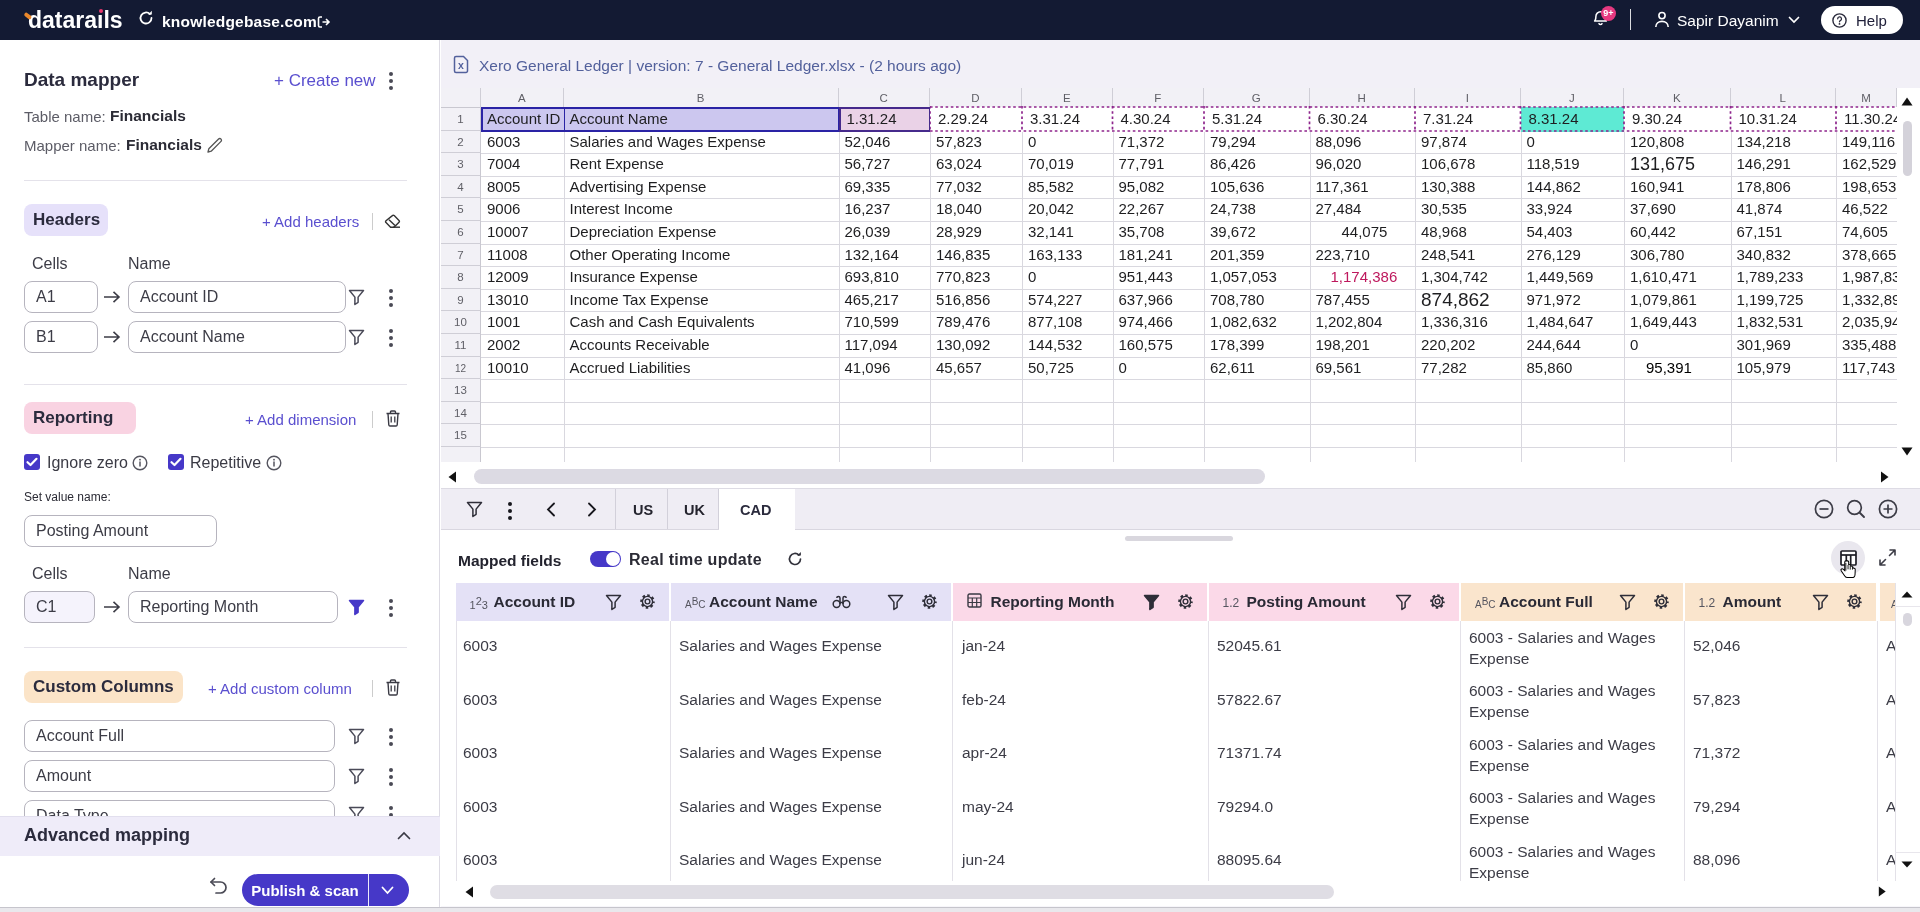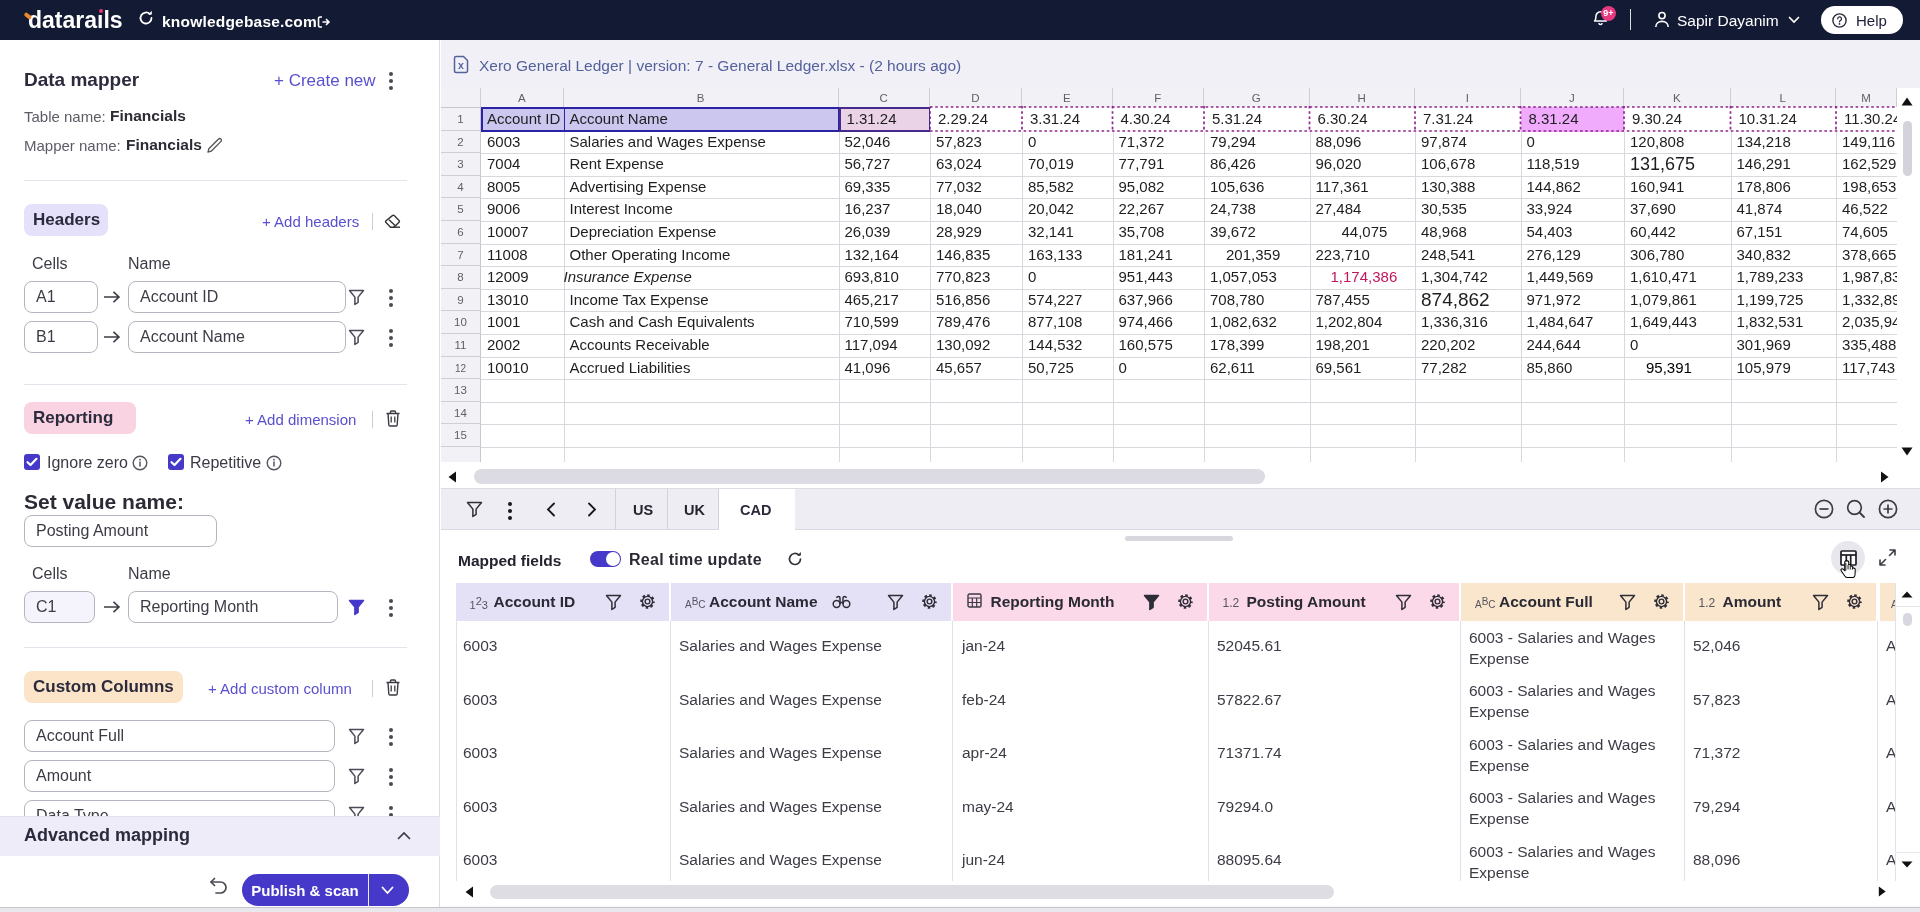--- a/index.html
+++ b/index.html
@@ -127,21 +127,21 @@
 <div class="abs" style="left:168px;top:454px;width:16px;height:16px;background:#4638c8;border-radius:3px;"></div>
 <svg class="abs" style="left:168px;top:454px;" width="16" height="16" viewBox="0 0 16 16">
     <path d="M3.5 8.2 6.5 11 12.5 4.8" fill="none" stroke="#fff" stroke-width="2.2" stroke-linecap="round" stroke-linejoin="round"></path>
   </svg>
 <div class="abs" style="left:190px;top:454px;font-size:16px;color:#3a3a44;">Repetitive</div>
 <svg class="abs" style="left:266px;top:455px;" width="16" height="16" viewBox="0 0 16 16">
     <circle cx="8" cy="8" r="6.8" fill="none" stroke="#55555f" stroke-width="1.4"></circle>
     <path d="M8 7v4" stroke="#55555f" stroke-width="1.5" stroke-linecap="round"></path>
     <circle cx="8" cy="4.7" r="0.9" fill="#55555f"></circle>
   </svg>
-<div class="abs" style="left:24px;top:490px;font-size:21px;font-weight:bold;color:#2b2b35;">Set value name:</div>
+<div class="abs" style="left:24px;top:490px;font-size:12px;font-weight:normal;color:#2b2b35;">Set value name:</div>
 <div class="abs" style="left:24px;top:515px;width:193px;height:32px;background:#fff;border:1px solid #b6b4be;border-radius:8px;font-size:16px;color:#3c3c46;line-height:30px;padding-left:11px;">Posting Amount</div>
 <div class="abs" style="left:32px;top:565px;font-size:16px;color:#3c3c46;">Cells</div>
 <div class="abs" style="left:128px;top:565px;font-size:16px;color:#3c3c46;">Name</div>
 <div class="abs" style="left:24px;top:591px;width:71px;height:32px;background:#f5f3fc;border:1px solid #b6b4be;border-radius:8px;font-size:16px;color:#3c3c46;line-height:30px;padding-left:11px;">C1</div>
 <svg class="abs" style="left:103px;top:600px;" width="18" height="14" viewBox="0 0 18 14">
     <path d="M1 7h14.5M10.5 1.8 16 7l-5.5 5.2" fill="none" stroke="#3c3c46" stroke-width="1.6"></path>
   </svg>
 <div class="abs" style="left:128px;top:591px;width:210px;height:32px;background:#fff;border:1px solid #b6b4be;border-radius:8px;font-size:16px;color:#3c3c46;line-height:30px;padding-left:11px;">Reporting Month</div>
 <svg class="abs" style="left:348px;top:599px;" width="17" height="17" viewBox="0 0 17 17">
     <path d="M1.5 1.5h14l-5.4 6.6v5.2l-3.2 2.2V8.1z" fill="#4638c8" stroke="#4638c8" stroke-width="1.5" stroke-linejoin="round"></path>
@@ -332,29 +332,29 @@
     <div class="abs" style="left:1079.5px;top:133.0px;width:103.5px;height:22.6px;font-size:15px;color:#1e1e20;line-height:22.6px;padding-left:6px;white-space:nowrap;overflow:hidden;">54,403</div>
     <div class="abs" style="left:1183.0px;top:133.0px;width:106.5px;height:22.6px;font-size:15px;color:#1e1e20;line-height:22.6px;padding-left:6px;white-space:nowrap;overflow:hidden;">60,442</div>
     <div class="abs" style="left:1289.5px;top:133.0px;width:105.5px;height:22.6px;font-size:15px;color:#1e1e20;line-height:22.6px;padding-left:6px;white-space:nowrap;overflow:hidden;">67,151</div>
     <div class="abs" style="left:1395.0px;top:133.0px;width:61.0px;height:22.6px;font-size:15px;color:#1e1e20;line-height:22.6px;padding-left:6px;white-space:nowrap;overflow:hidden;">74,605</div>
     <div class="abs" style="left:40.0px;top:155.6px;width:82.5px;height:22.6px;font-size:15px;color:#1e1e20;line-height:22.6px;padding-left:6px;white-space:nowrap;overflow:hidden;">11008</div>
     <div class="abs" style="left:122.5px;top:155.6px;width:275.0px;height:22.6px;font-size:15px;color:#1e1e20;line-height:22.6px;padding-left:6px;white-space:nowrap;overflow:hidden;">Other Operating Income</div>
     <div class="abs" style="left:397.5px;top:155.6px;width:91.5px;height:22.6px;font-size:15px;color:#1e1e20;line-height:22.6px;padding-left:6px;white-space:nowrap;overflow:hidden;">132,164</div>
     <div class="abs" style="left:489.0px;top:155.6px;width:92.0px;height:22.6px;font-size:15px;color:#1e1e20;line-height:22.6px;padding-left:6px;white-space:nowrap;overflow:hidden;">146,835</div>
     <div class="abs" style="left:581.0px;top:155.6px;width:90.5px;height:22.6px;font-size:15px;color:#1e1e20;line-height:22.6px;padding-left:6px;white-space:nowrap;overflow:hidden;">163,133</div>
     <div class="abs" style="left:671.5px;top:155.6px;width:91.5px;height:22.6px;font-size:15px;color:#1e1e20;line-height:22.6px;padding-left:6px;white-space:nowrap;overflow:hidden;">181,241</div>
-    <div class="abs" style="left:763.0px;top:155.6px;width:105.5px;height:22.6px;font-size:15px;color:#1e1e20;line-height:22.6px;padding-left:22px;white-space:nowrap;overflow:hidden;">201,359</div>
+    <div class="abs" style="left:763.0px;top:155.6px;width:105.5px;height:22.6px;font-size:15px;color:#1e1e20;line-height:22.6px;padding-left:6px;white-space:nowrap;overflow:hidden;">201,359</div>
     <div class="abs" style="left:868.5px;top:155.6px;width:105.5px;height:22.6px;font-size:15px;color:#1e1e20;line-height:22.6px;padding-left:6px;white-space:nowrap;overflow:hidden;">223,710</div>
     <div class="abs" style="left:974.0px;top:155.6px;width:105.5px;height:22.6px;font-size:15px;color:#1e1e20;line-height:22.6px;padding-left:6px;white-space:nowrap;overflow:hidden;">248,541</div>
     <div class="abs" style="left:1079.5px;top:155.6px;width:103.5px;height:22.6px;font-size:15px;color:#1e1e20;line-height:22.6px;padding-left:6px;white-space:nowrap;overflow:hidden;">276,129</div>
     <div class="abs" style="left:1183.0px;top:155.6px;width:106.5px;height:22.6px;font-size:15px;color:#1e1e20;line-height:22.6px;padding-left:6px;white-space:nowrap;overflow:hidden;">306,780</div>
     <div class="abs" style="left:1289.5px;top:155.6px;width:105.5px;height:22.6px;font-size:15px;color:#1e1e20;line-height:22.6px;padding-left:6px;white-space:nowrap;overflow:hidden;">340,832</div>
     <div class="abs" style="left:1395.0px;top:155.6px;width:61.0px;height:22.6px;font-size:15px;color:#1e1e20;line-height:22.6px;padding-left:6px;white-space:nowrap;overflow:hidden;">378,665</div>
     <div class="abs" style="left:40.0px;top:178.2px;width:82.5px;height:22.6px;font-size:15px;color:#1e1e20;line-height:22.6px;padding-left:6px;white-space:nowrap;overflow:hidden;">12009</div>
-    <div class="abs" style="left:122.5px;top:178.2px;width:248px;height:22.6px;font-size:15px;color:#1e1e20;line-height:22.6px;white-space:nowrap;overflow:hidden;font-style:italic;">Insurance Expense</div>
+    <div class="abs" style="left:122.5px;top:178.2px;width:248px;height:22.6px;font-size:15px;color:#1e1e20;line-height:22.6px;padding-left:6px;white-space:nowrap;overflow:hidden;">Insurance Expense</div>
     <div class="abs" style="left:397.5px;top:178.2px;width:91.5px;height:22.6px;font-size:15px;color:#1e1e20;line-height:22.6px;padding-left:6px;white-space:nowrap;overflow:hidden;">693,810</div>
     <div class="abs" style="left:489.0px;top:178.2px;width:92.0px;height:22.6px;font-size:15px;color:#1e1e20;line-height:22.6px;padding-left:6px;white-space:nowrap;overflow:hidden;">770,823</div>
     <div class="abs" style="left:581.0px;top:178.2px;width:90.5px;height:22.6px;font-size:15px;color:#1e1e20;line-height:22.6px;padding-left:6px;white-space:nowrap;overflow:hidden;">0</div>
     <div class="abs" style="left:671.5px;top:178.2px;width:91.5px;height:22.6px;font-size:15px;color:#1e1e20;line-height:22.6px;padding-left:6px;white-space:nowrap;overflow:hidden;">951,443</div>
     <div class="abs" style="left:763.0px;top:178.2px;width:105.5px;height:22.6px;font-size:15px;color:#1e1e20;line-height:22.6px;padding-left:6px;white-space:nowrap;overflow:hidden;">1,057,053</div>
     <div class="abs" style="left:868.5px;top:178.2px;width:105.5px;height:22.6px;font-size:15px;color:#be185d;line-height:22.6px;padding-left:21px;white-space:nowrap;overflow:hidden;">1,174,386</div>
     <div class="abs" style="left:974.0px;top:178.2px;width:105.5px;height:22.6px;font-size:15px;color:#1e1e20;line-height:22.6px;padding-left:6px;white-space:nowrap;overflow:hidden;">1,304,742</div>
     <div class="abs" style="left:1079.5px;top:178.2px;width:103.5px;height:22.6px;font-size:15px;color:#1e1e20;line-height:22.6px;padding-left:6px;white-space:nowrap;overflow:hidden;">1,449,569</div>
     <div class="abs" style="left:1183.0px;top:178.2px;width:106.5px;height:22.6px;font-size:15px;color:#1e1e20;line-height:22.6px;padding-left:6px;white-space:nowrap;overflow:hidden;">1,610,471</div>
     <div class="abs" style="left:1289.5px;top:178.2px;width:105.5px;height:22.6px;font-size:15px;color:#1e1e20;line-height:22.6px;padding-left:6px;white-space:nowrap;overflow:hidden;">1,789,233</div>
@@ -416,21 +416,21 @@
     <div class="abs" style="left:46.0px;top:20.0px;font-size:15px;color:#1e1e20;line-height:22.6px;">Account ID</div>
     <div class="abs" style="left:128.5px;top:20.0px;font-size:15px;color:#1e1e20;line-height:22.6px;">Account Name</div>
     <div class="abs" style="left:397.5px;top:19.0px;width:92.5px;height:24.6px;background:#ead2e7;border:2px solid #462a8c;"></div>
     <div class="abs" style="left:405.5px;top:20.0px;font-size:15px;color:#1e1e20;line-height:22.6px;">1.31.24</div>
     <div class="abs" style="left:489.0px;top:19.0px;width:92.0px;height:24.6px;background:#fff;font-size:15px;color:#1e1e20;line-height:23.6px;padding-left:8px;">2.29.24</div>
     <div class="abs" style="left:581.0px;top:19.0px;width:90.5px;height:24.6px;background:#fff;font-size:15px;color:#1e1e20;line-height:23.6px;padding-left:8px;">3.31.24</div>
     <div class="abs" style="left:671.5px;top:19.0px;width:91.5px;height:24.6px;background:#fff;font-size:15px;color:#1e1e20;line-height:23.6px;padding-left:8px;">4.30.24</div>
     <div class="abs" style="left:763.0px;top:19.0px;width:105.5px;height:24.6px;background:#fff;font-size:15px;color:#1e1e20;line-height:23.6px;padding-left:8px;">5.31.24</div>
     <div class="abs" style="left:868.5px;top:19.0px;width:105.5px;height:24.6px;background:#fff;font-size:15px;color:#1e1e20;line-height:23.6px;padding-left:8px;">6.30.24</div>
     <div class="abs" style="left:974.0px;top:19.0px;width:105.5px;height:24.6px;background:#fff;font-size:15px;color:#1e1e20;line-height:23.6px;padding-left:8px;">7.31.24</div>
-    <div class="abs" style="left:1079.5px;top:19.0px;width:103.5px;height:24.6px;background:#f0abfc;font-size:15px;color:#1e1e20;line-height:23.6px;padding-left:8px;">8.31.24</div>
+    <div class="abs" style="left:1079.5px;top:19.0px;width:103.5px;height:24.6px;background:#5eead4;font-size:15px;color:#1e1e20;line-height:23.6px;padding-left:8px;">8.31.24</div>
     <div class="abs" style="left:1183.0px;top:19.0px;width:106.5px;height:24.6px;background:#fff;font-size:15px;color:#1e1e20;line-height:23.6px;padding-left:8px;">9.30.24</div>
     <div class="abs" style="left:1289.5px;top:19.0px;width:105.5px;height:24.6px;background:#fff;font-size:15px;color:#1e1e20;line-height:23.6px;padding-left:8px;">10.31.24</div>
     <div class="abs" style="left:1395.0px;top:19.0px;width:61.0px;height:24.6px;background:#fff;font-size:15px;color:#1e1e20;line-height:23.6px;padding-left:8px;">11.30.24</div>
     <svg class="abs" style="left:489.0px;top:18.4px;" width="967" height="26" viewBox="0 0 967 26">
       <path d="M0 1 H967 M0 25.0 H967" stroke="#8e258c" stroke-width="1.7" stroke-dasharray="2.6 2.6"></path>
       <path d="M0.0 0 V25.8" stroke="#8e258c" stroke-width="1.7" stroke-dasharray="2.6 2.6"></path>
       <path d="M92.0 0 V25.8" stroke="#8e258c" stroke-width="1.7" stroke-dasharray="2.6 2.6"></path>
       <path d="M182.5 0 V25.8" stroke="#8e258c" stroke-width="1.7" stroke-dasharray="2.6 2.6"></path>
       <path d="M274.0 0 V25.8" stroke="#8e258c" stroke-width="1.7" stroke-dasharray="2.6 2.6"></path>
       <path d="M379.5 0 V25.8" stroke="#8e258c" stroke-width="1.7" stroke-dasharray="2.6 2.6"></path>

